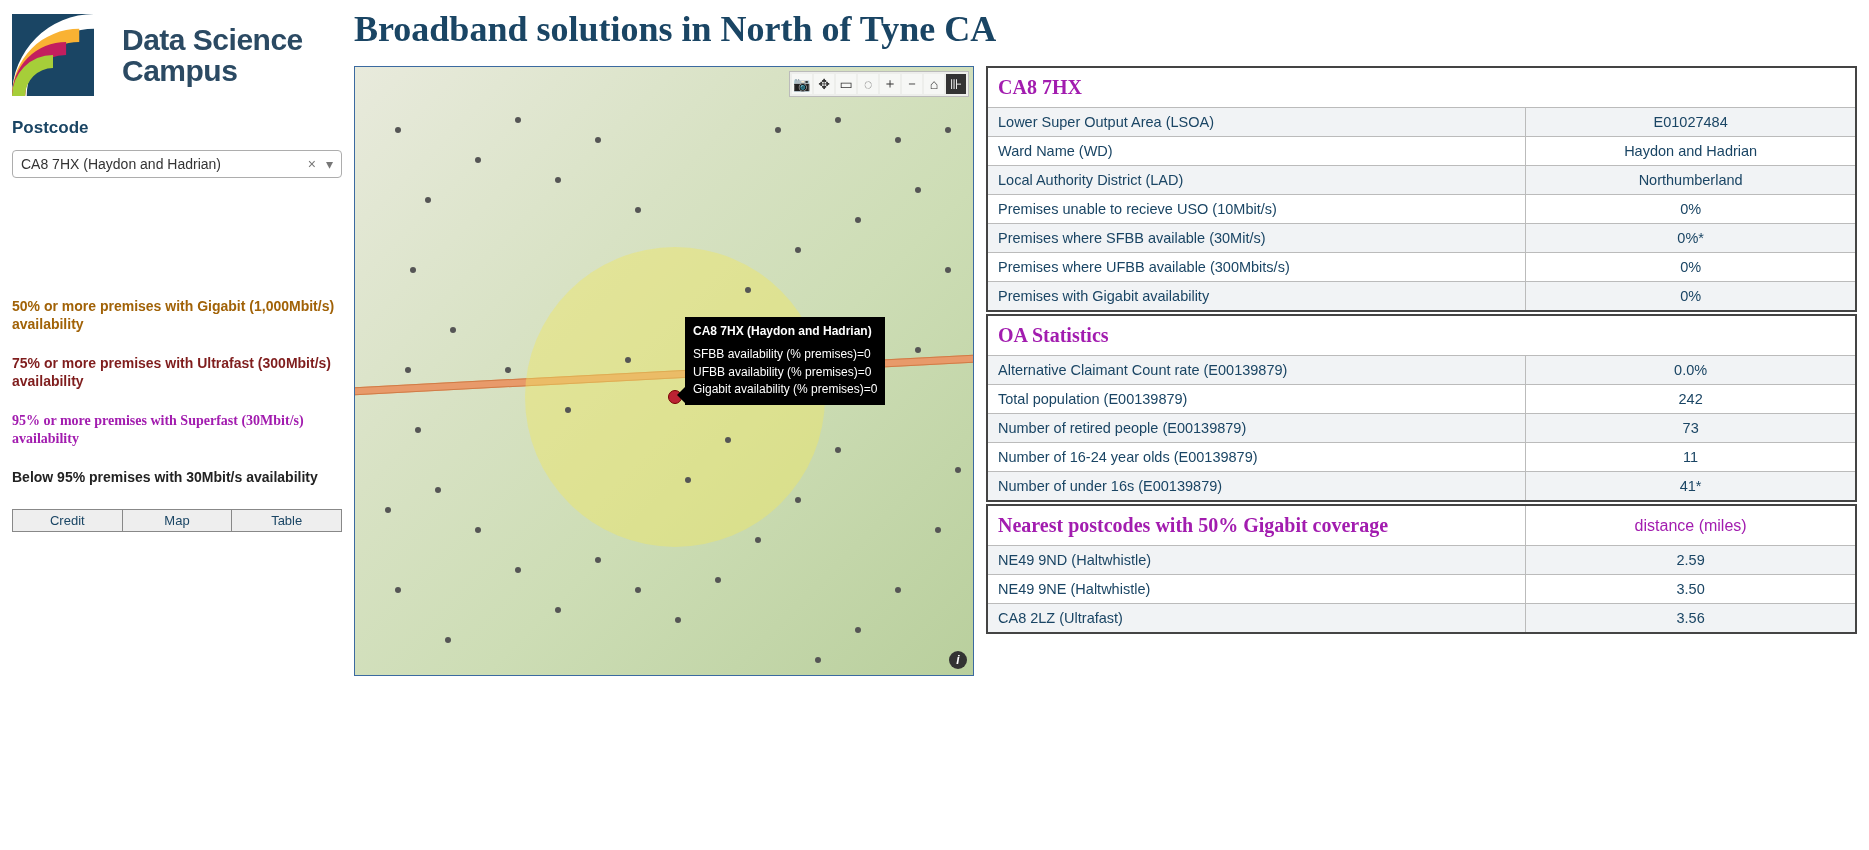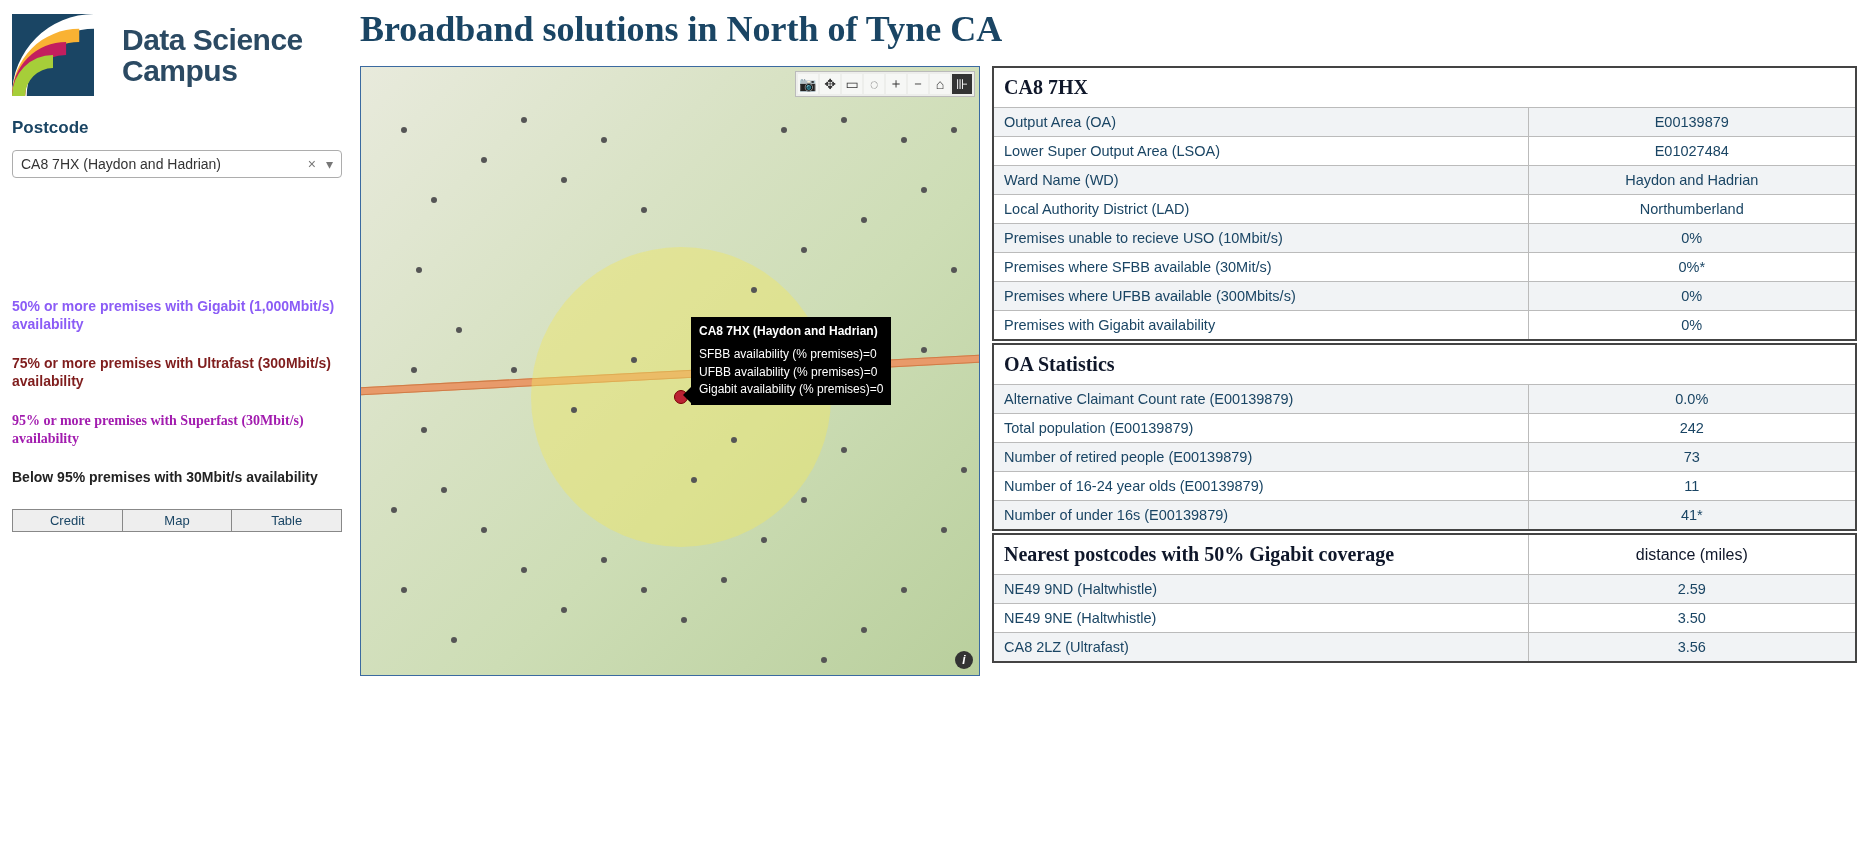--- a/index.html
+++ b/index.html
@@ -5,34 +5,34 @@
 * { box-sizing: border-box; margin: 0; padding: 0; }
 body {
   font-family: "Helvetica Neue", Arial, sans-serif;
   background: #fff;
   color: #1a4564;
   font-size: 14px;
   padding: 8px 12px;
 }
 .layout { display: flex; gap: 12px; }
 .sidebar { width: 330px; flex-shrink: 0; padding: 6px 0; }
-.main { flex: 1; display: flex; flex-direction: column; margin-left: 6px; }
+.main { flex: 1; display: flex; flex-direction: column; }
 .logo-row { display: flex; align-items: center; gap: 28px; margin-bottom: 22px; }
 .logo-text { font-size: 30px; font-weight: 600; color: #2b4a63; letter-spacing: -0.5px; line-height: 1.05; }
 .postcode-label { font-weight: 700; font-size: 17px; color: #1a4564; margin-bottom: 12px; }
 .select-wrap {
   border: 1px solid #adadad; border-radius: 4px;
   padding: 5px 8px; display: flex; align-items: center;
   justify-content: space-between; background: #fff; margin-bottom: 120px;
 }
 .select-wrap span.value { color: #333; font-size: 14px; }
 .select-wrap .controls { display: flex; align-items: center; gap: 10px; color: #777; }
 .legend { margin-top: 8px; }
 .legend-item { font-weight: 700; font-size: 14px; margin-bottom: 22px; line-height: 1.25; }
-.lg-gigabit { color: #8b5cf6; }
+.lg-gigabit { color: #a16207; }
 .lg-ultra { color: #7f1d1d; }
 .lg-super { color: #a21caf; font-family: Liberation Serif, serif; }
 .lg-below { color: #222; }
 .tab-row { display: flex; margin-top: 12px; }
 .tab-btn {
   flex: 1; border: 1px solid #888; background: #eee;
   padding: 3px 0; font-size: 13px; text-align: center; cursor: pointer;
 }
 .tab-btn + .tab-btn { border-left: none; }
 .page-title { font-family: Georgia, "Times New Roman", serif; font-size: 36px; font-weight: 700; color: #1a4564; margin-bottom: 16px; }
@@ -79,21 +79,21 @@
   position: absolute; bottom: 6px; right: 6px; width: 18px; height: 18px;
   border-radius: 50%; background: #333; color: #fff;
   display: flex; align-items: center; justify-content: center;
   font-size: 12px; font-weight: 700; font-style: italic;
 }
 .map-dot { position: absolute; width: 6px; height: 6px; border-radius: 50%; background: #555; }
 .data-panel { flex: 1; }
 table.info { width: 100%; border-collapse: collapse; border: 2px solid #444; margin-bottom: 2px; }
 table.info th, table.info td { border: 1px solid #bbb; padding: 6px 10px; font-size: 14.5px; }
 table.info thead th {
-  background: #fff; color: #0f172a; text-align: left;
+  background: #fff; color: #a21caf; text-align: left;
   font-family: Georgia, serif; font-size: 20px; font-weight: 700; padding: 8px 10px;
 }
 table.info td.label { text-align: left; color: #1a4564; width: 62%; }
 table.info td.value { text-align: center; color: #1a4564; }
 table.info tbody tr:nth-child(odd) { background: #f1f3f5; }
 table.info thead th.right { text-align: center; font-size: 16px; font-family: Arial, sans-serif; font-weight: 400; }
 svg.logo-mark { width: 82px; height: 82px; flex-shrink: 0; }
 </style>
 </head>
 <body>
@@ -217,24 +217,20 @@
 
       <div class="data-panel">
         <table class="info">
           <thead>
               <tr>
                 <th colspan="2">CA8 7HX</th>
               </tr>
             </thead>
           <tbody id="rows1">
               <tr>
-                <td class="label">Output Area (OA)</td>
-                <td class="value">E00139879</td>
-              </tr>
-              <tr>
                 <td class="label">Lower Super Output Area (LSOA)</td>
                 <td class="value">E01027484</td>
               </tr>
               <tr>
                 <td class="label">Ward Name (WD)</td>
                 <td class="value">Haydon and Hadrian</td>
               </tr>
               <tr>
                 <td class="label">Local Authority District (LAD)</td>
                 <td class="value">Northumberland</td>

